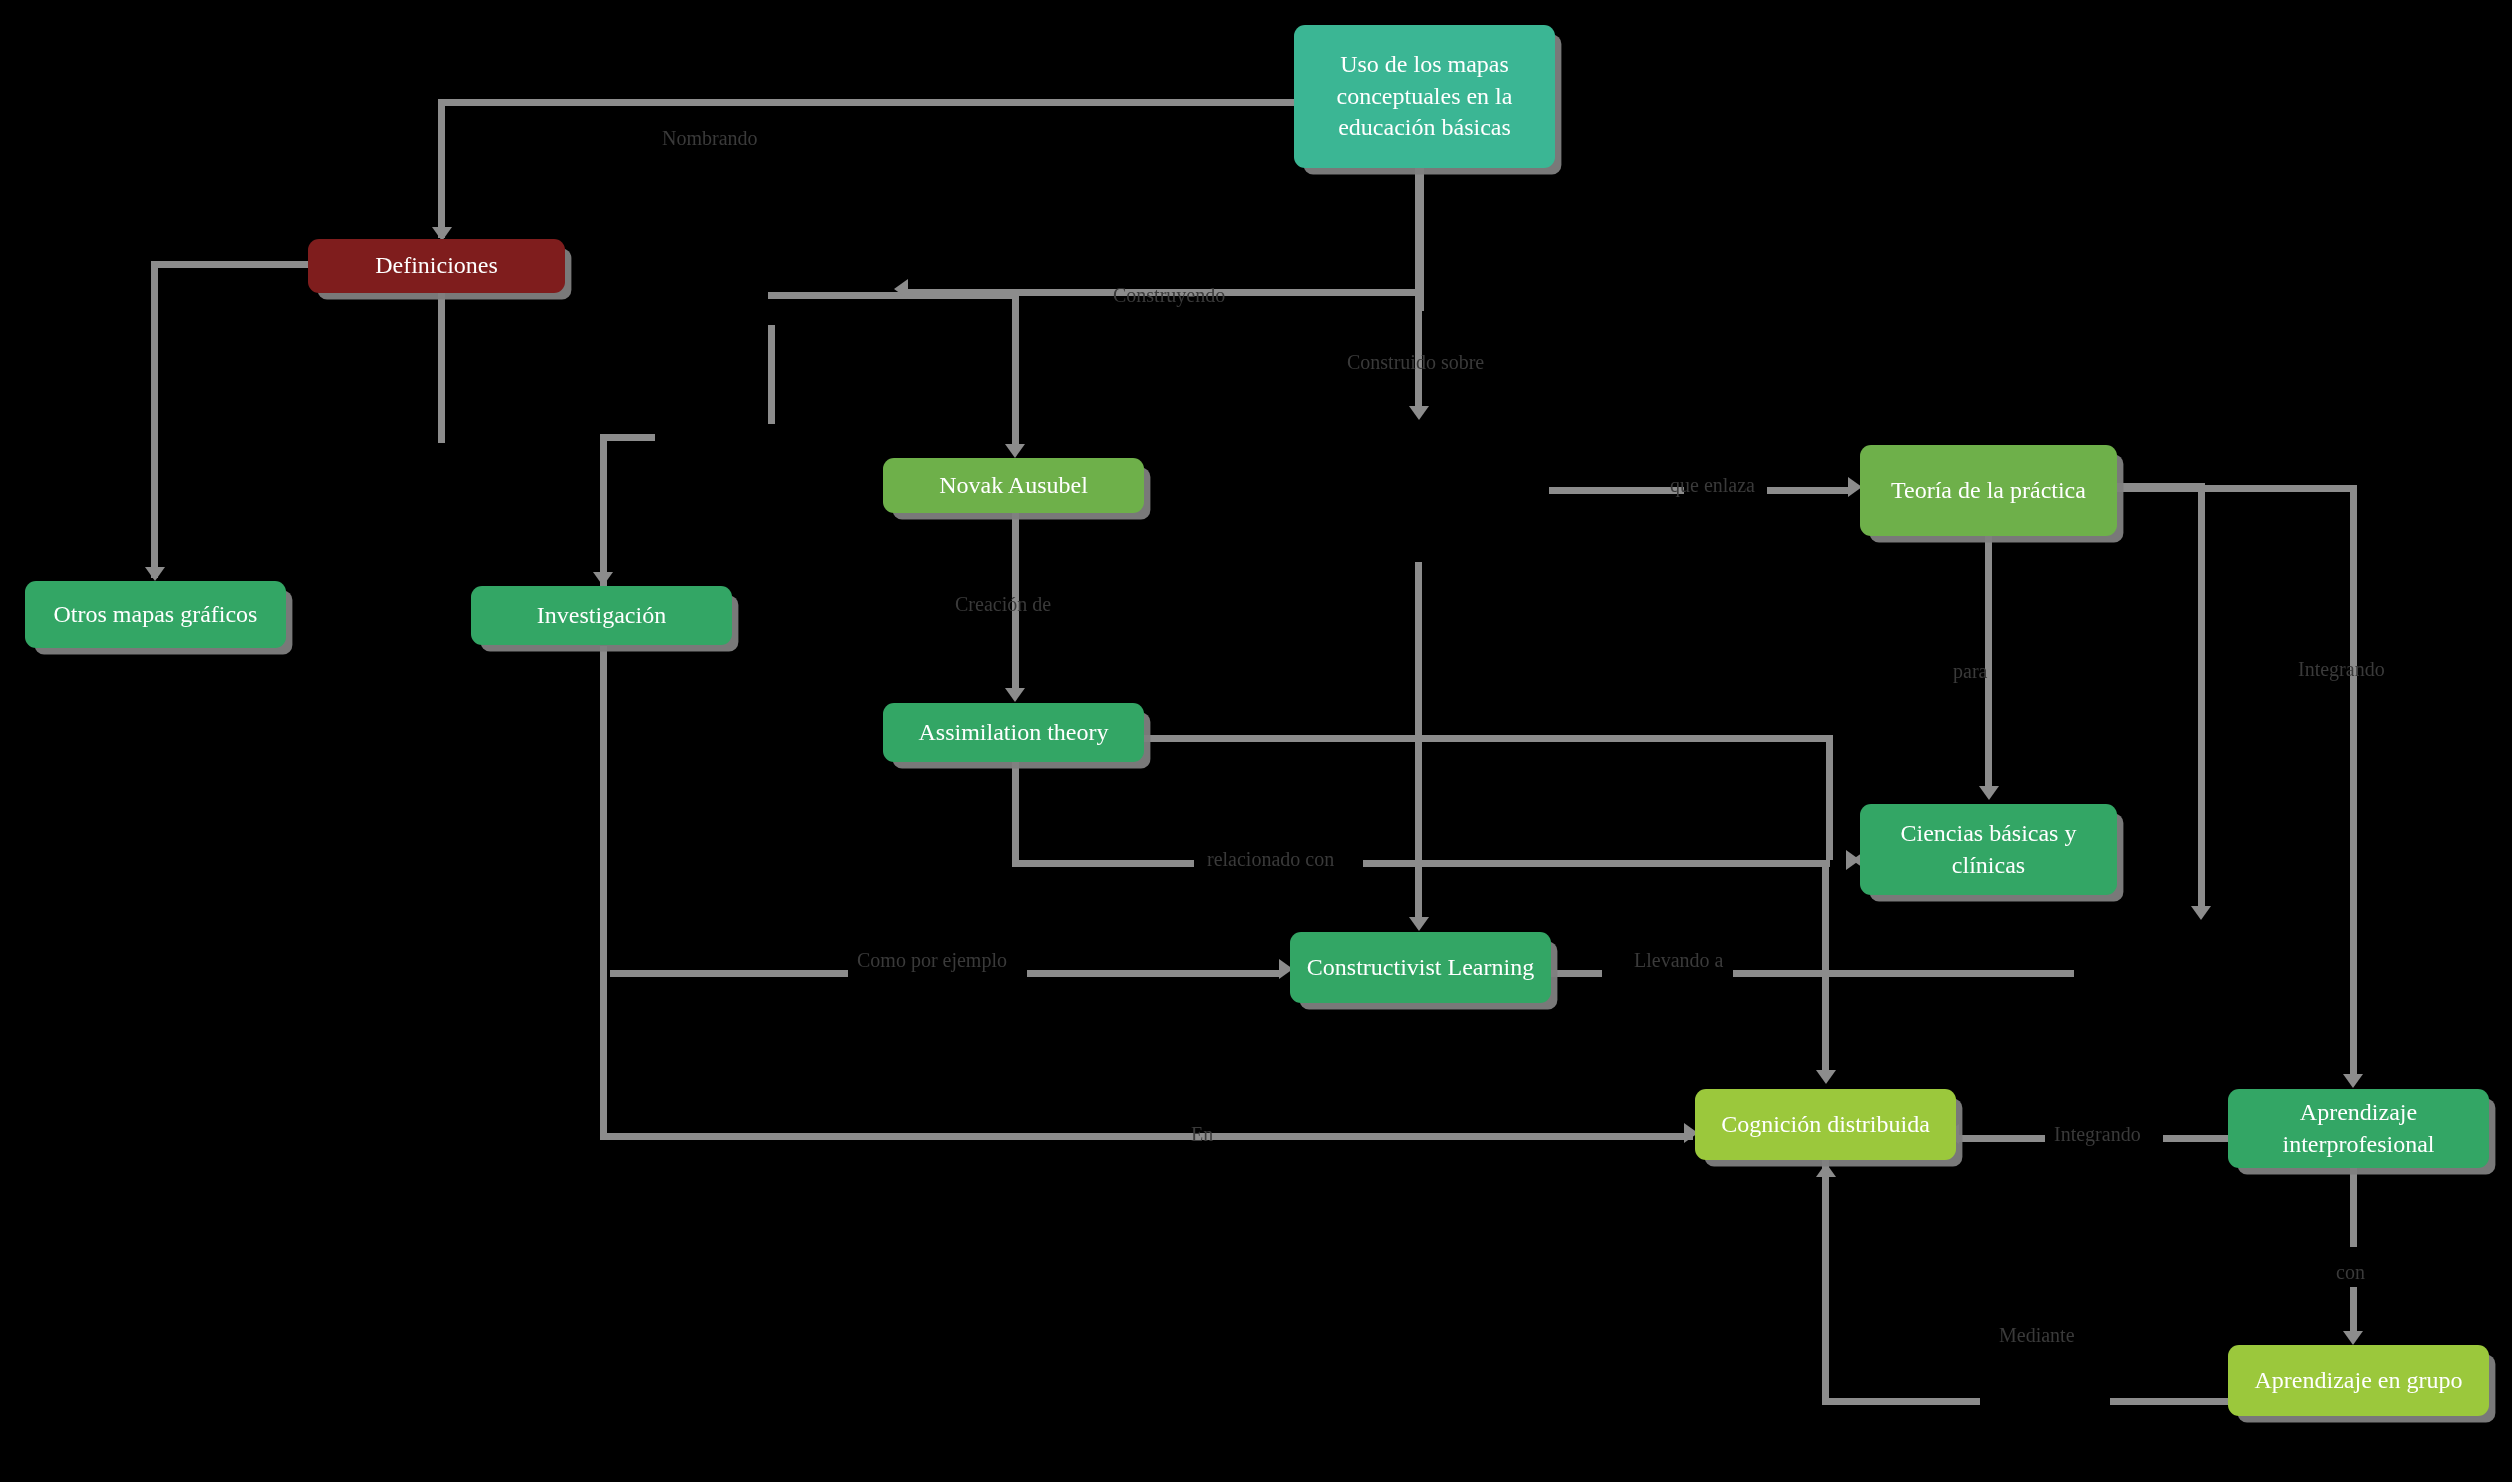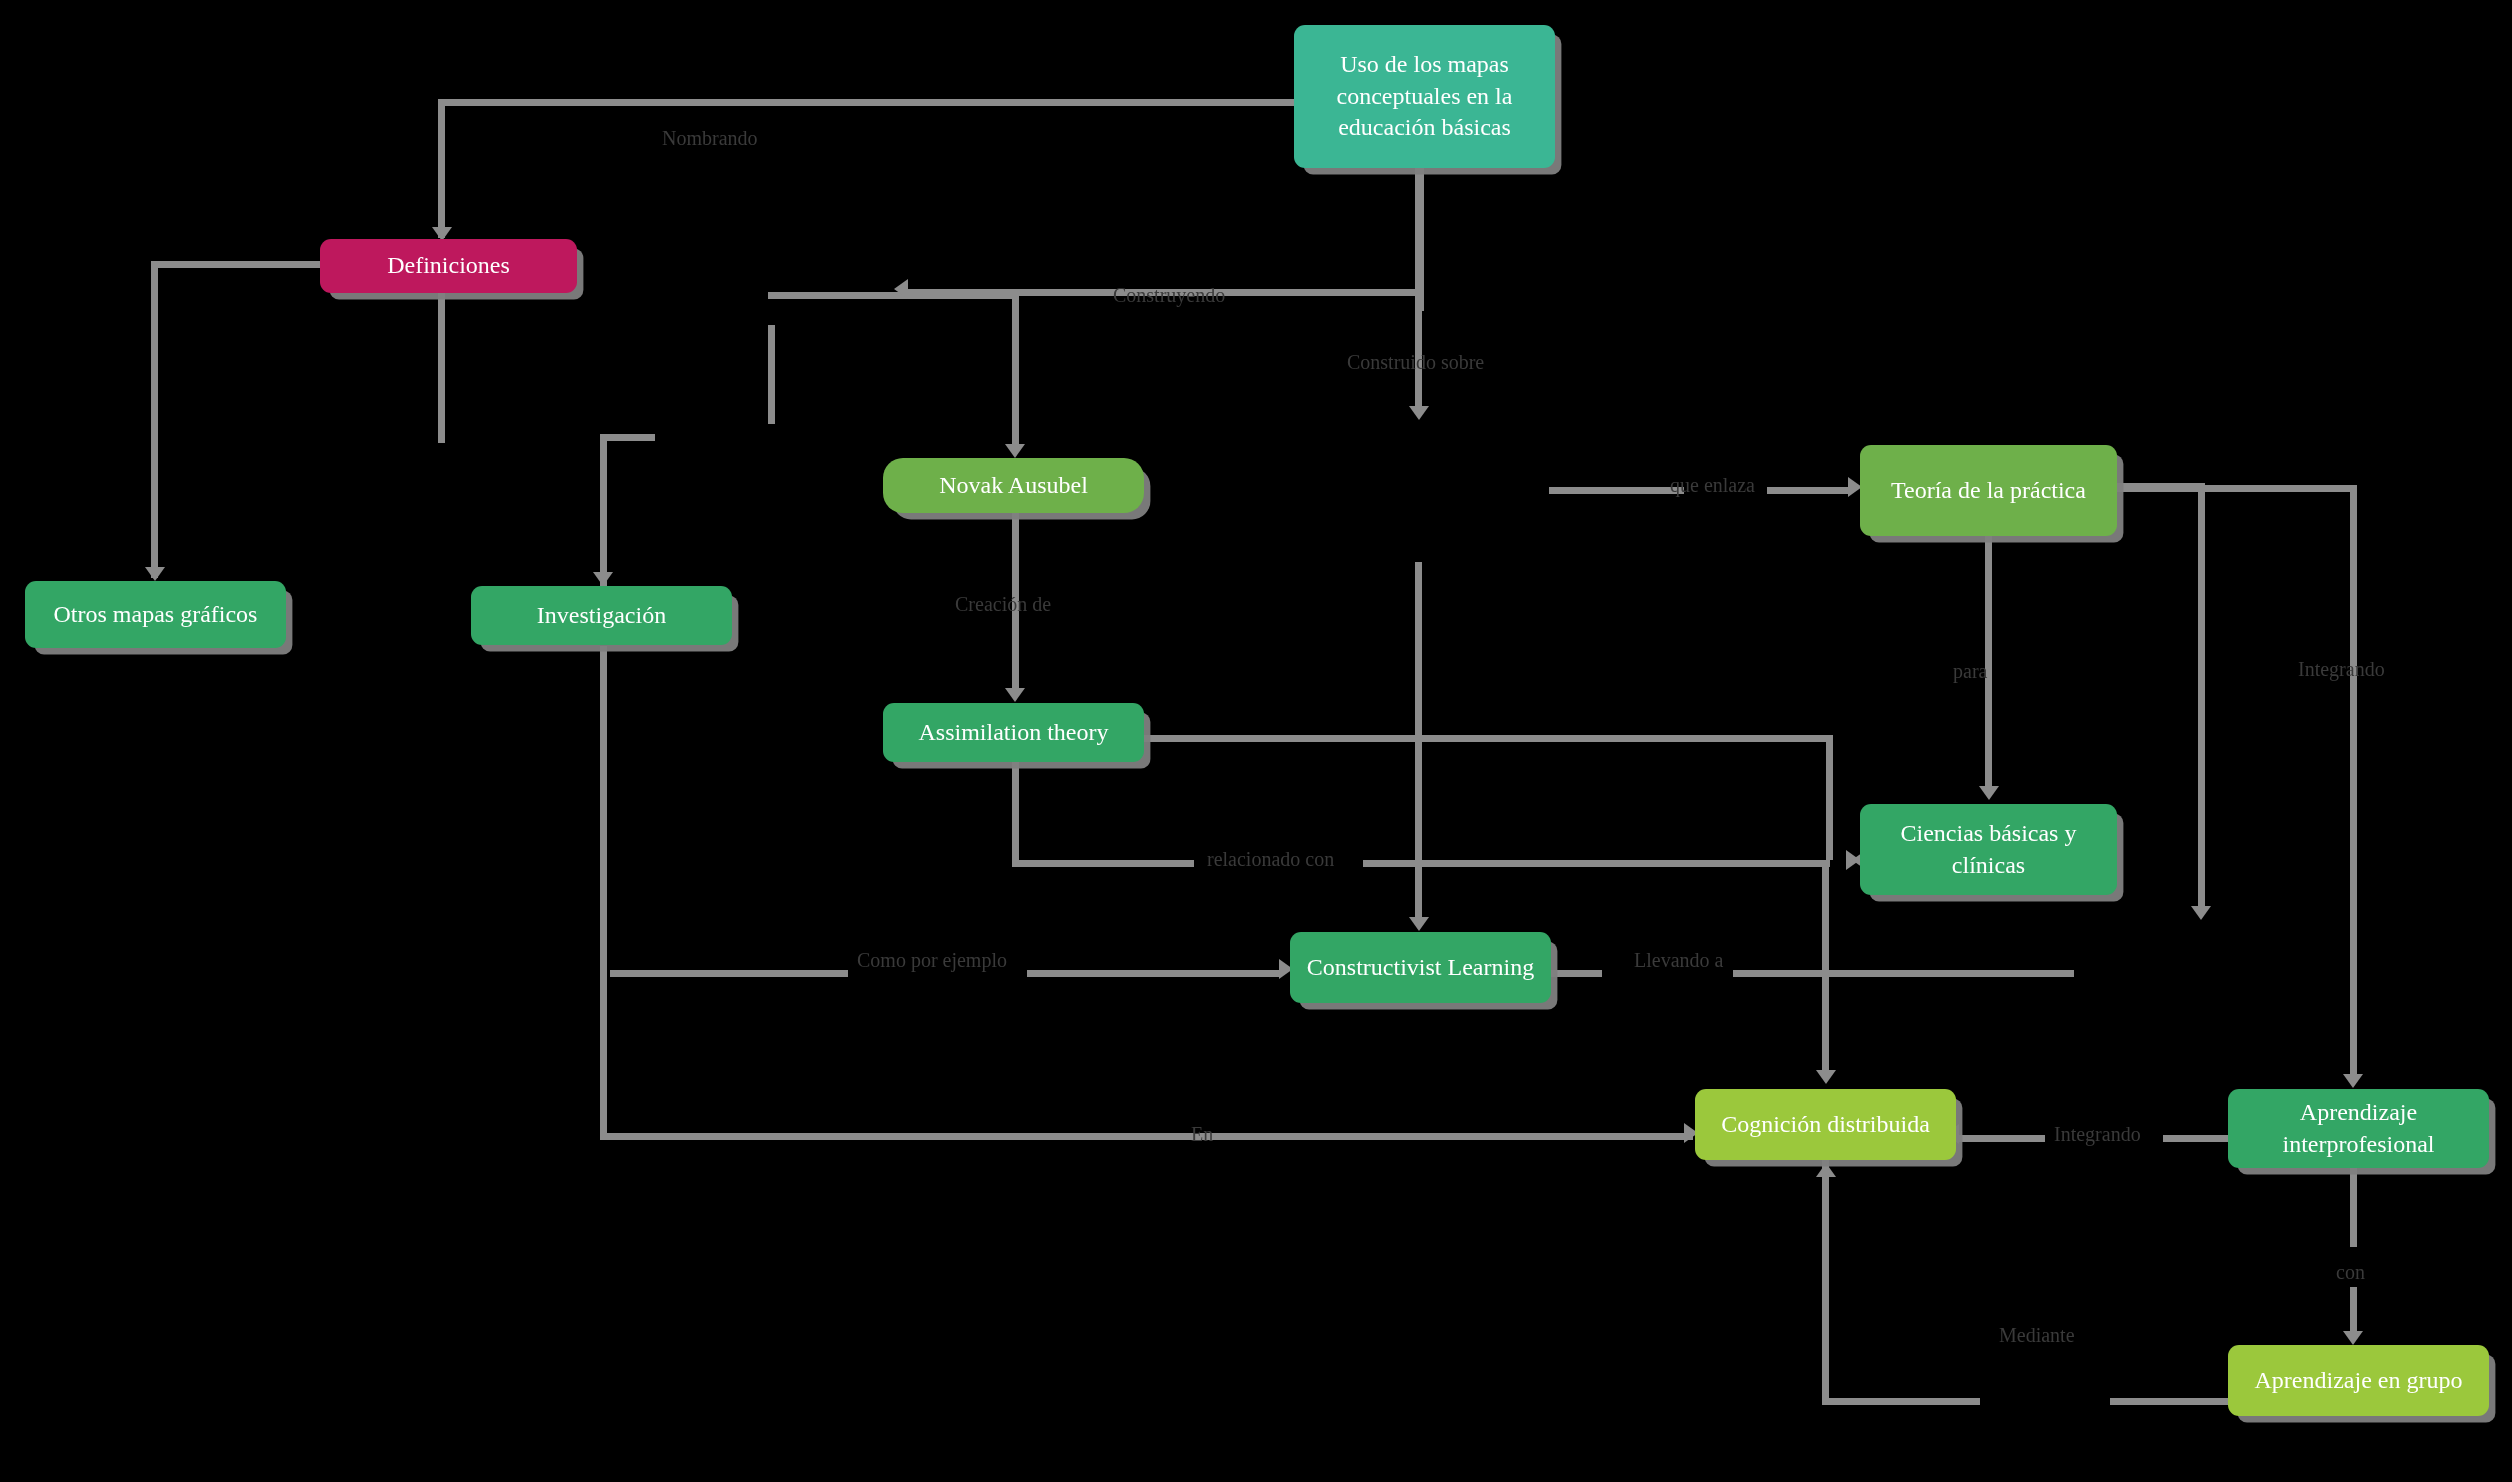--- a/index.html
+++ b/index.html
@@ -172,28 +172,28 @@
   <div class="elabel" style="left:857px; top:949px;">Como por ejemplo</div>
   <div class="elabel" style="left:1634px; top:949px;">Llevando a</div>
   <div class="elabel" style="left:2298px; top:658px;">Integrando</div>
   <div class="elabel" style="left:1191px; top:1123px;">En</div>
   <div class="elabel" style="left:2054px; top:1123px;">Integrando</div>
   <div class="elabel" style="left:2336px; top:1261px;">con</div>
   <div class="elabel" style="left:1999px; top:1324px;text-align:right;">Mediante</div>
 
   <div class="node" style="left:1294px; top:25px; width:261px; height:143px; background:#3bb694;">Uso de los mapas conceptuales en la educación básicas</div>
 
-  <div class="node" style="left:320px; top:239px; width:257px; height:54px; background:#be185d;">Definiciones</div>
+  <div class="node" style="left:308px; top:239px; width:257px; height:54px; background:#7f1d1d;">Definiciones</div>
 
 
   <div class="node" style="left:25px; top:581px; width:261px; height:67px; background:#33a665;">Otros mapas gráficos</div>
 
   <div class="node" style="left:471px; top:586px; width:261px; height:59px; background:#33a665;">Investigación</div>
 
-  <div class="node" style="left:883px; top:458px; width:261px; height:55px; background:#6eb04a;border-radius:20px;">Novak Ausubel</div>
+  <div class="node" style="left:883px; top:458px; width:261px; height:55px; background:#6eb04a;">Novak Ausubel</div>
 
   <div class="node" style="left:883px; top:703px; width:261px; height:59px; background:#33a665;">Assimilation theory</div>
 
 
   <div class="node" style="left:1860px; top:445px; width:257px; height:91px; background:#6eb04a;">Teoría de la práctica</div>
 
   <div class="node" style="left:1860px; top:804px; width:257px; height:91px; background:#33a665;">Ciencias básicas y clínicas</div>
 
   <div class="node" style="left:1290px; top:932px; width:261px; height:71px; background:#33a665;">Constructivist Learning</div>
 

